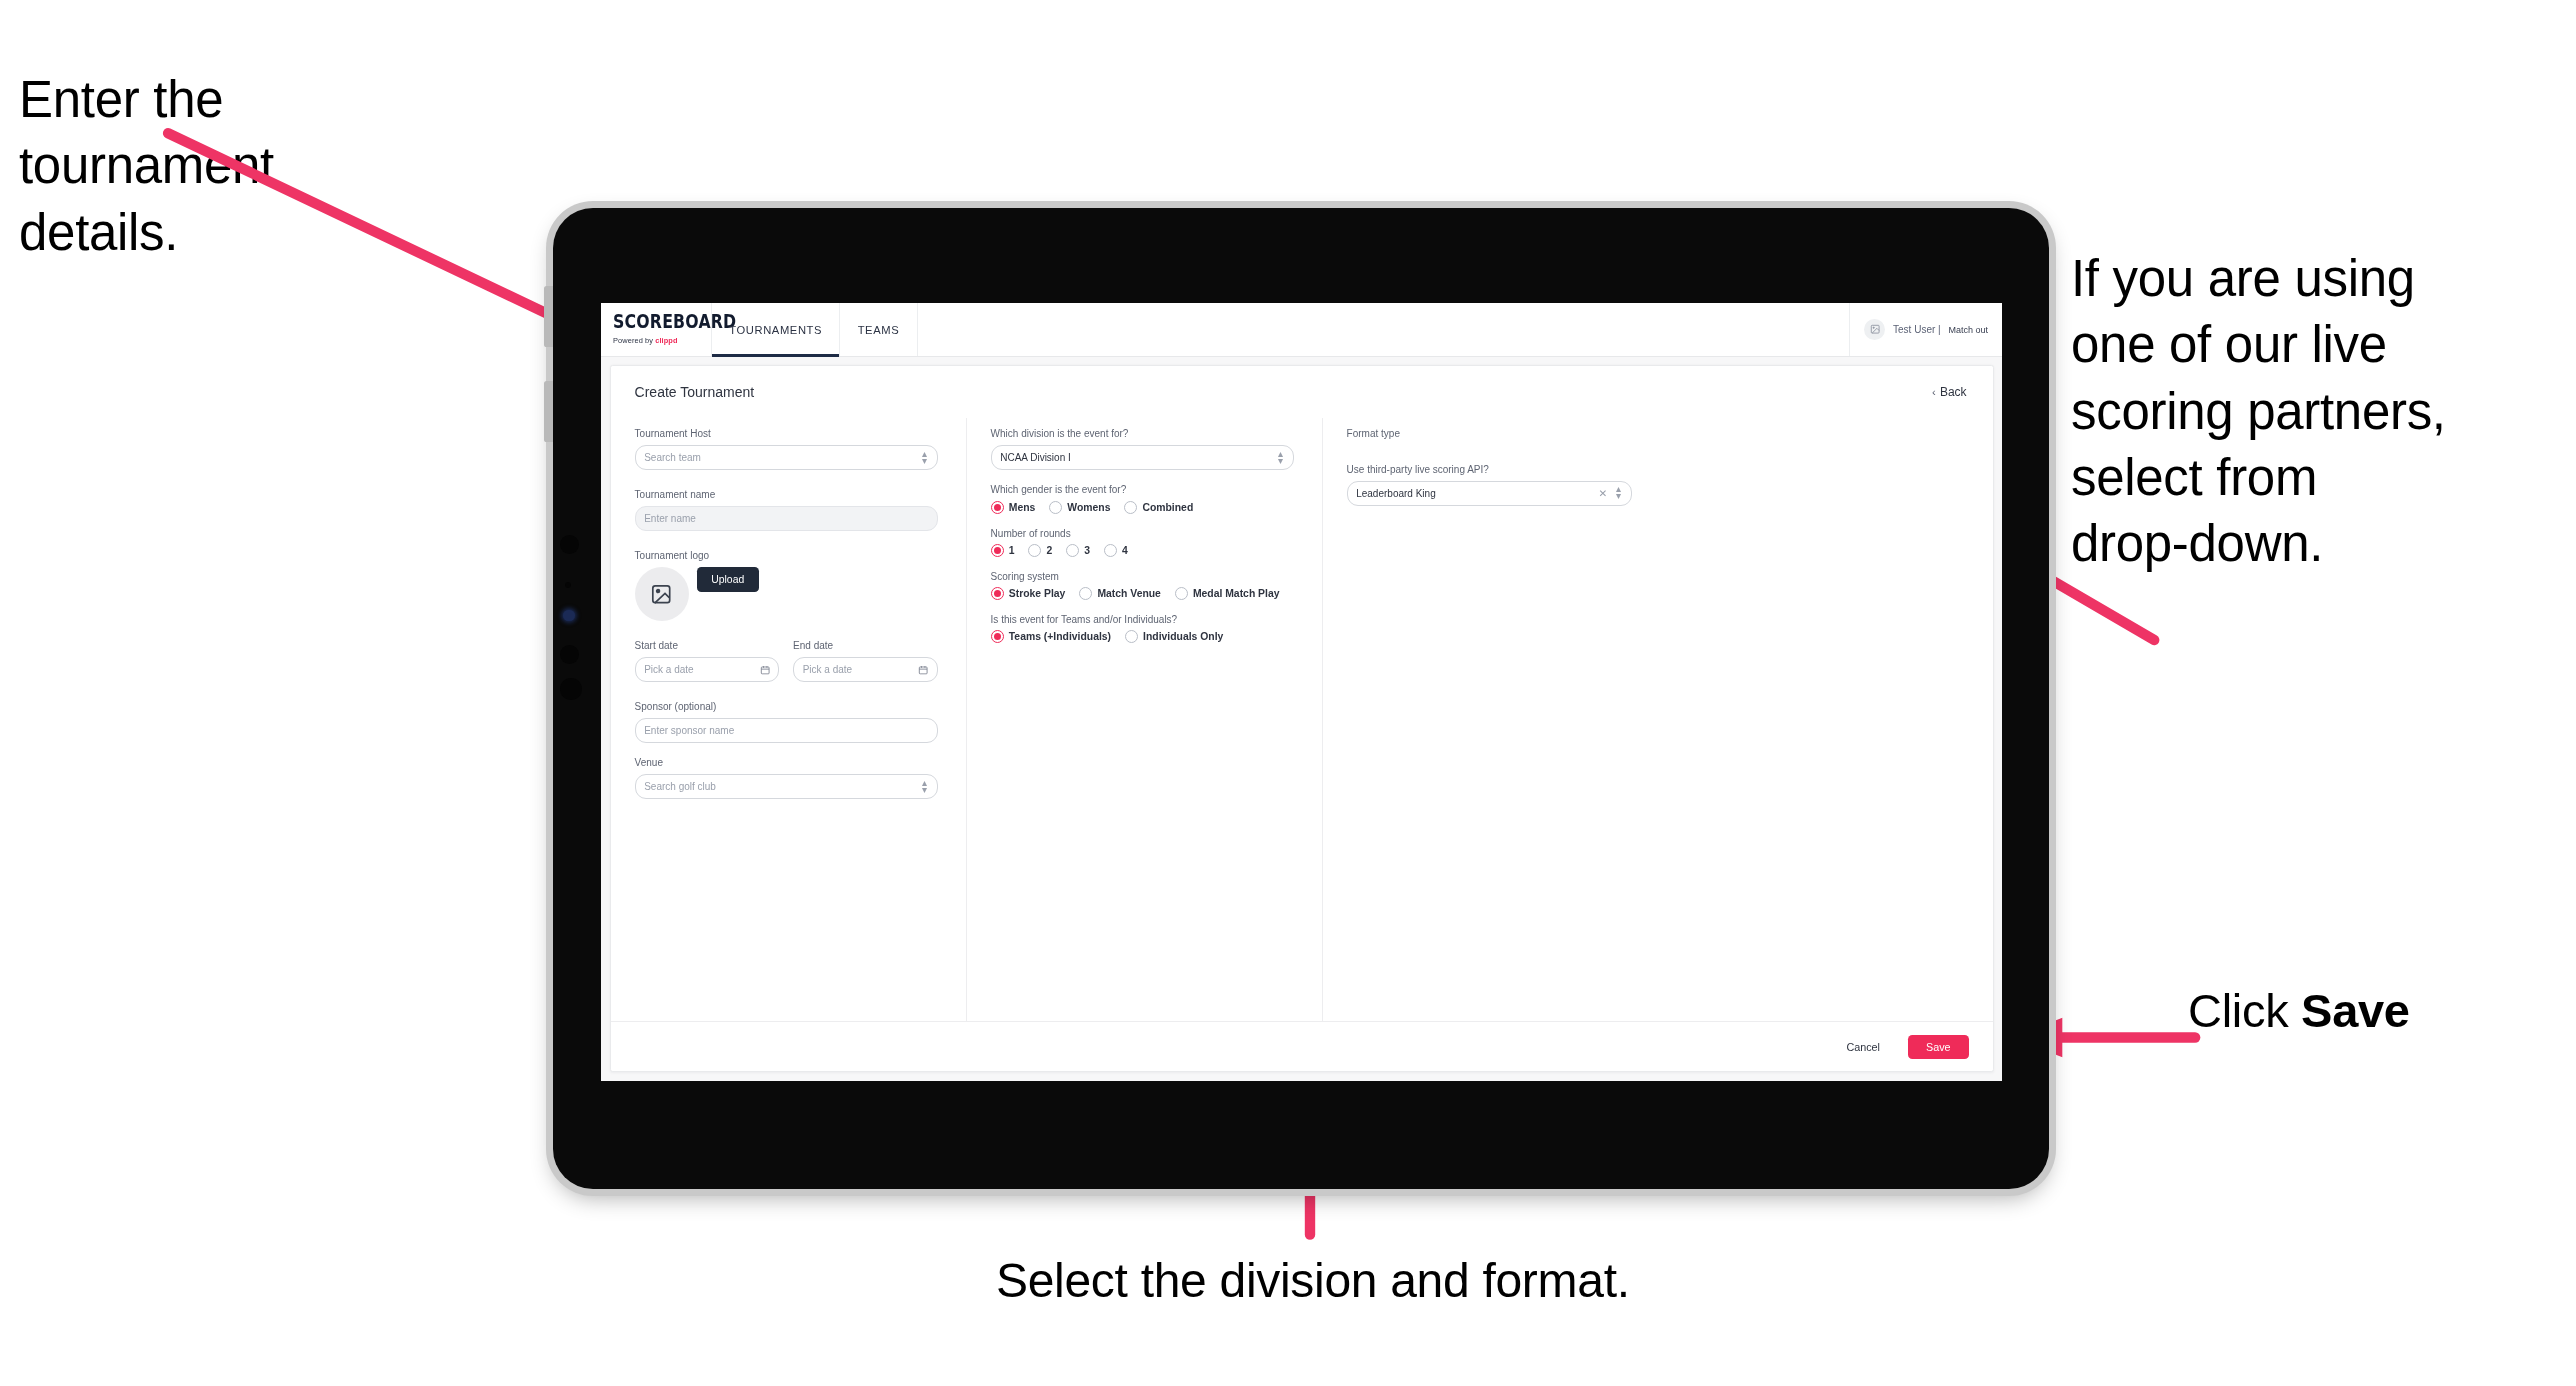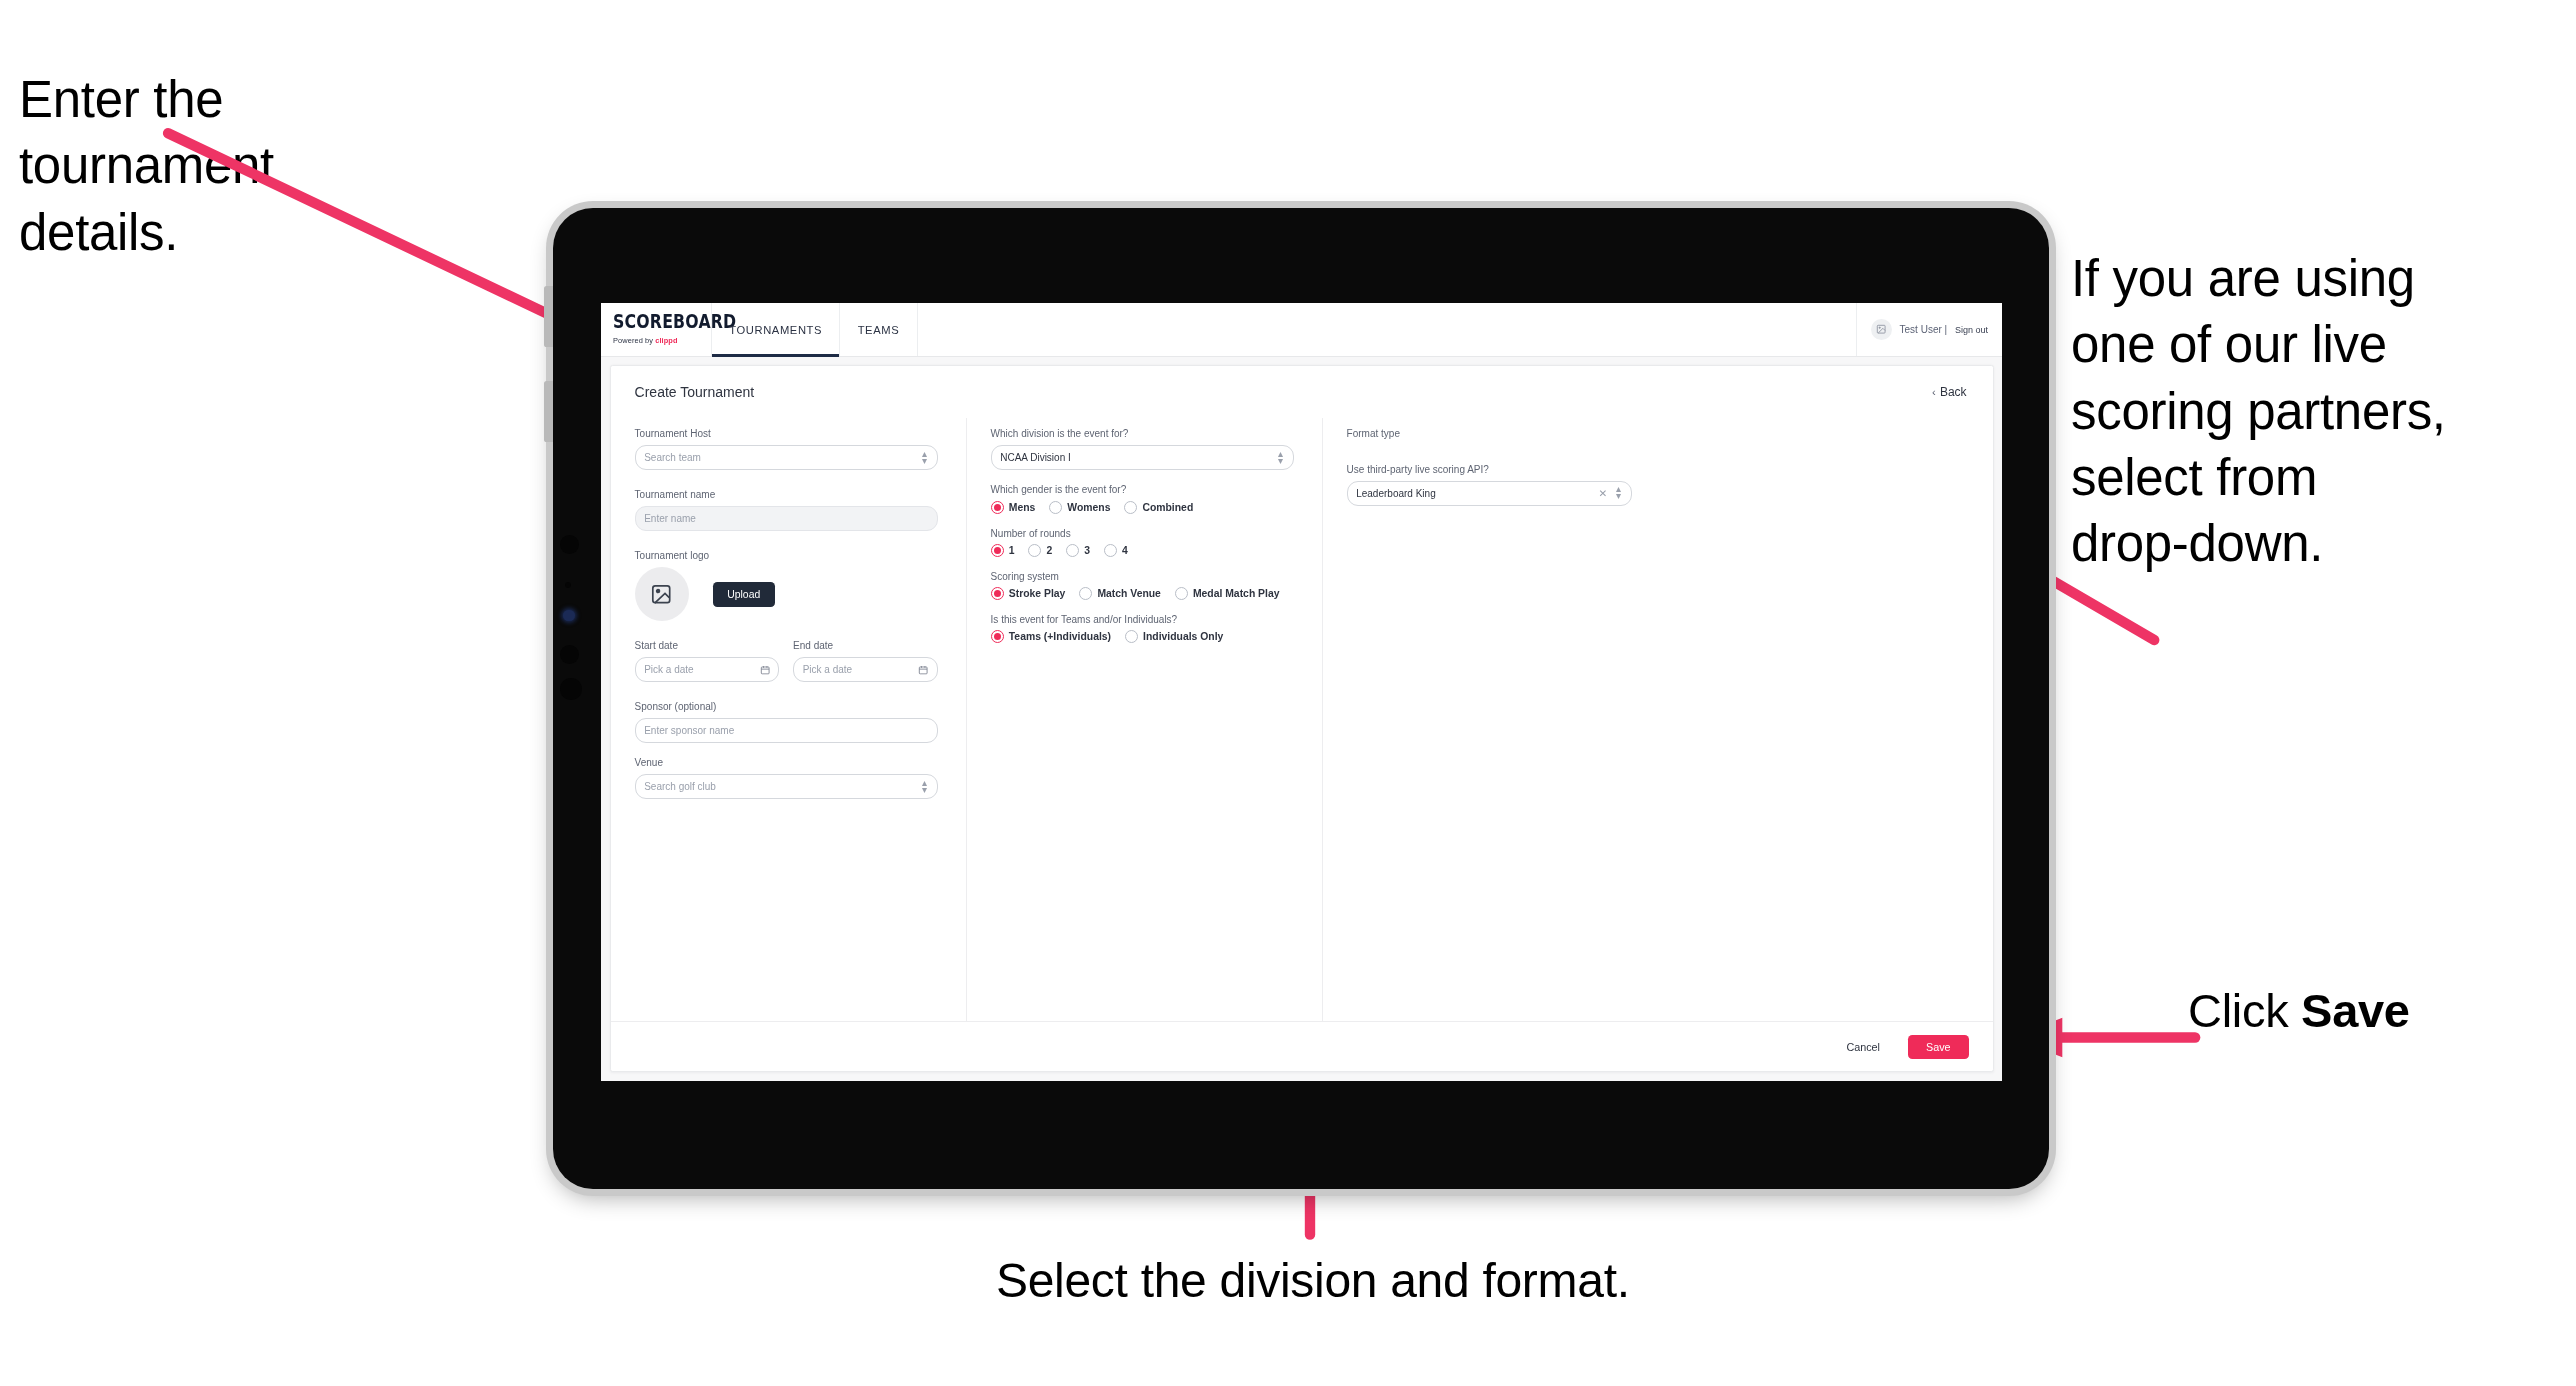--- a/index.html
+++ b/index.html
@@ -141,21 +141,21 @@
     position: absolute; right: 7.8px; top: 50%; transform: translateY(-50%);
     display: flex; align-items: center; gap: 7px; color: #9aa0ac;
   }
   .stepper { display: inline-block; line-height: .78; font-size: 8.6px; color: #9aa0ac; }
   .stepper i { display: block; font-style: normal; }
 
   .gap-lg { height: 19px; }
   .gap-md { height: 14px; }
 
   
-  #logo-row { display: flex; align-items: center; gap: 24px; margin-top: 3.5px; }
+  #logo-row { display: flex; align-items: flex-start; gap: 8px; margin-top: 3.5px; }
   #logo-circle {
     width: 54px; height: 54px; border-radius: 50%; background: #ececee;
     display: flex; align-items: center; justify-content: center;
   }
   #upload-btn {
     background: #212a39; color: #fff; font-size: 10.4px;
     padding: 7px 14.7px; border-radius: 4.3px;
   }
 
   
@@ -258,21 +258,21 @@
         <div id="nav-spacer"></div>
         <div id="nav-right">
           <span id="nav-avatar">
             <svg width="10.4" height="10.4" viewBox="0 0 24 24" fill="none" stroke="#8d93a0" stroke-width="2">
               <rect x="3" y="3" width="18" height="18" rx="2"></rect>
               <circle cx="8.5" cy="8.5" r="1.4" fill="#8d93a0"></circle>
               <path d="M21 15l-5-5L5 21"></path>
             </svg>
           </span>
           <span class="sep">Test User |</span>
-          <span class="signout">Sign out</span>
+          <span class="signout">Match out</span>
         </div>
       </div>
 
       <div id="card">
 
         <div id="card-head">
           <div id="card-title">Create Tournament</div>
           <div id="back-btn">
             <span class="chev">‹</span>
             <span>Back</span>

